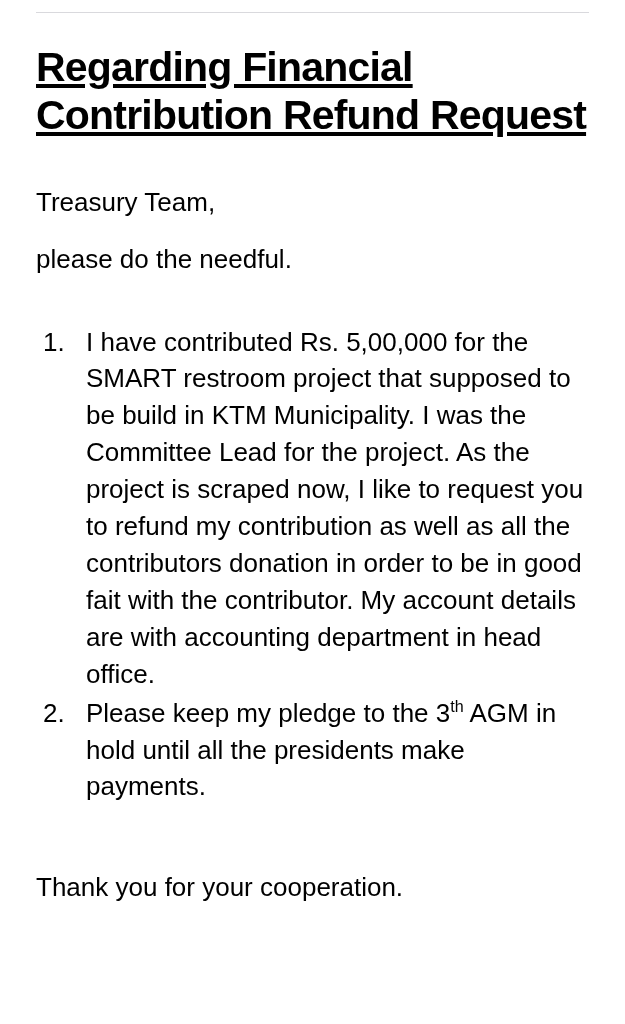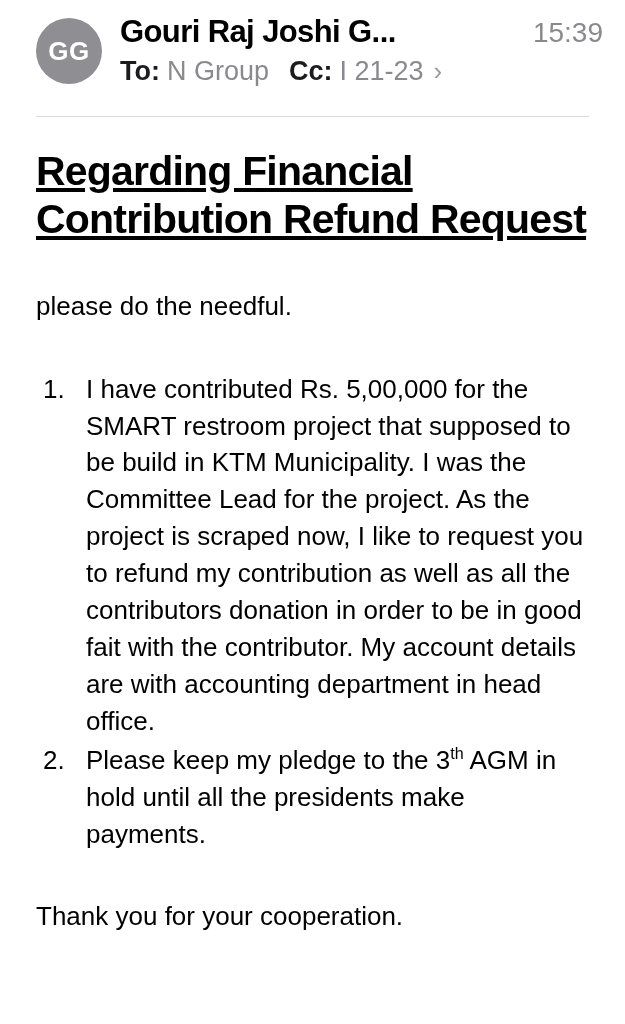--- a/index.html
+++ b/index.html
@@ -150,57 +150,37 @@
 
   sup {
     font-size: 0.62em;
     vertical-align: super;
     line-height: 0;
   }
 
   .closing {
     font-size: 26px;
     line-height: 1.42;
-    margin-top: 46px;
+    margin-top: 64px;
   }
 </style>
 </head>
 <body>
 
 <div class="mail-view">
 
-  <div class="mail-header">
-
-    <div class="avatar">GG</div>
-
-    <div class="header-text">
-
-      <div class="sender-row">
-        <span class="sender-name">Gouri Raj Joshi G...</span>
-        <span class="timestamp">15:39</span>
-      </div>
-
-      <div class="recipients-row">
-        <span class="label-to">To:</span>
-        <span class="value-to">N Group</span>
-        <span class="label-cc">Cc:</span>
-        <span class="value-cc">I 21-23</span>
-        <span class="chevron-right">›</span>
-      </div>
-
-    </div>
-  </div>
 
   <div class="divider"></div>
 
   <div class="mail-body">
 
     <h1 class="subject">Regarding Financial Contribution Refund Request</h1>
 
     <div class="greeting">
+      <div>Treasury Team,</div>
       <div>please do the needful.</div>
     </div>
 
     <ol class="points">
       <li>
         <span>I have contributed Rs. 5,00,000 for the SMART restroom project that supposed to be build in KTM Municipality. I was the Committee Lead for the project. As the project is scraped now, I like to request you to refund my contribution as well as all the contributors donation in order to be in good fait with the contributor. My account details are with accounting department in head office.</span>
       </li>
       <li>
         <span>Please keep my pledge to the 3</span><sup>th</sup><span> AGM in hold until all the presidents make payments.</span>
       </li>

